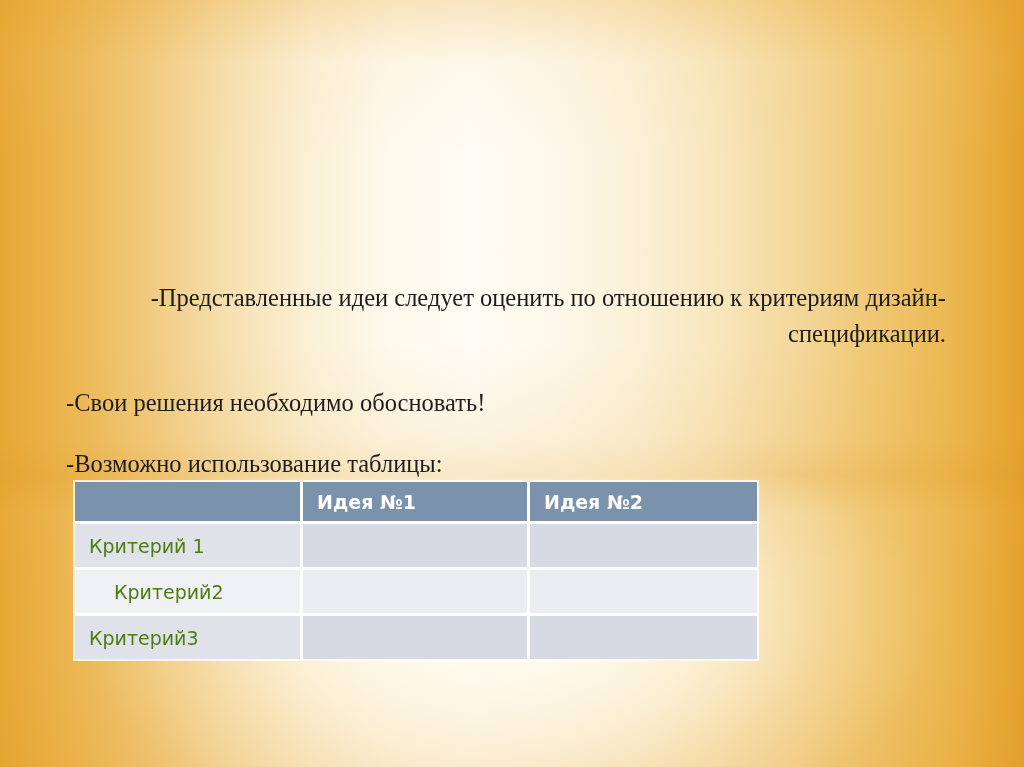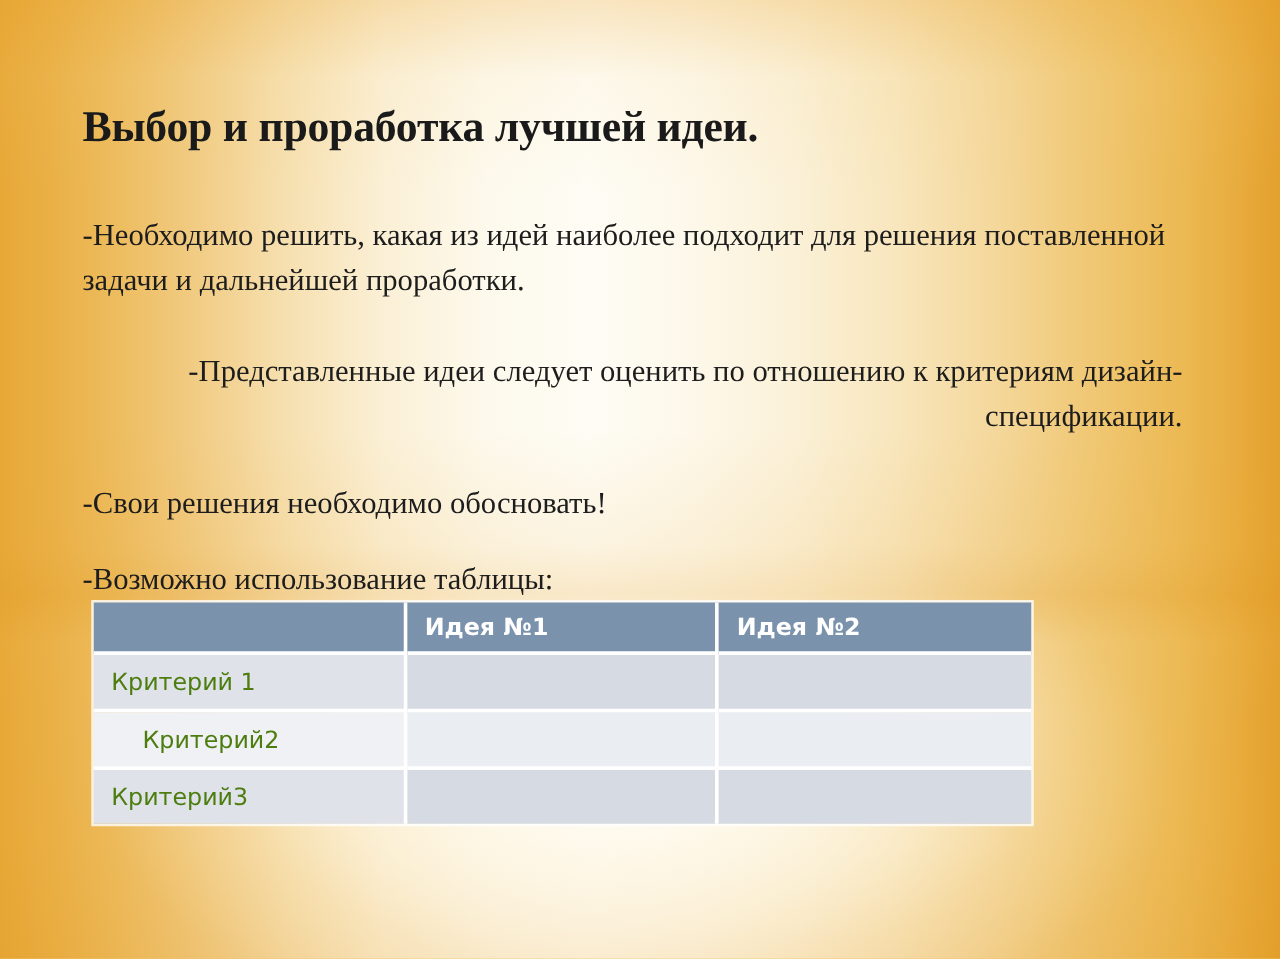--- a/index.html
+++ b/index.html
@@ -97,21 +97,21 @@
   #para-1 { top: 146px; }
   #para-2 { top: 255px; text-align: right; }
   #para-3 { top: 360px; }
   #para-4 { top: 421px; }
 
   
   #criteria-table {
     position: absolute;
     left: 75px;
     top: 482px;
-    width: 750px;
+    width: 682px;
     border-collapse: separate;
     border-spacing: 0;
     font-family: "DejaVu Sans", "Liberation Sans", sans-serif;
     table-layout: fixed;
     box-shadow: 0 0 0 2px rgba(255,255,255,0.80);
   }
   #criteria-table col.c-label { width: 227px; }
   #criteria-table col.c-idea  { width: 226px; }
 
   #criteria-table th,
@@ -144,23 +144,21 @@
 </head>
 <body>
 
 <div id="slide">
 
   <div class="bg-layer bg-horiz"></div>
   <div class="bg-layer bg-vert"></div>
   <div class="bg-layer bg-glow"></div>
   <div class="bg-layer bg-band-top"></div>
 
-  <h1 id="title">Выбор и проработка лучшей идеи.</h1>
 
-  <p class="para" id="para-1">-Необходимо решить, какая из идей наиболее подходит для решения поставленной задачи и дальнейшей проработки.</p>
 
   <p class="para" id="para-2">-Представленные идеи следует оценить по отношению к критериям дизайн-спецификации.</p>
 
   <p class="para" id="para-4">-Возможно использование таблицы:</p>
 
   <p class="para" id="para-3">-Свои решения необходимо обосновать!</p>
 
   <table id="criteria-table">
     <colgroup>
       <col class="c-label">

